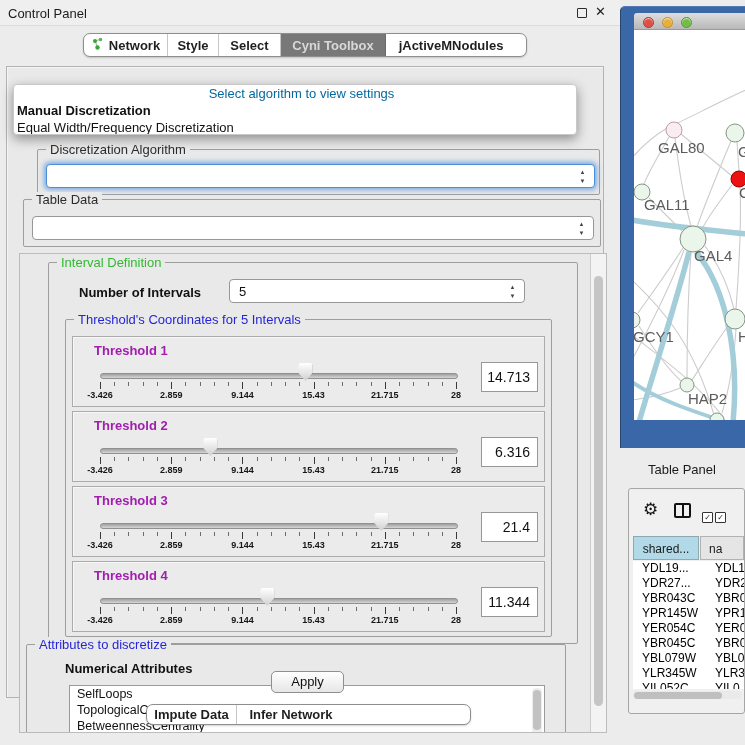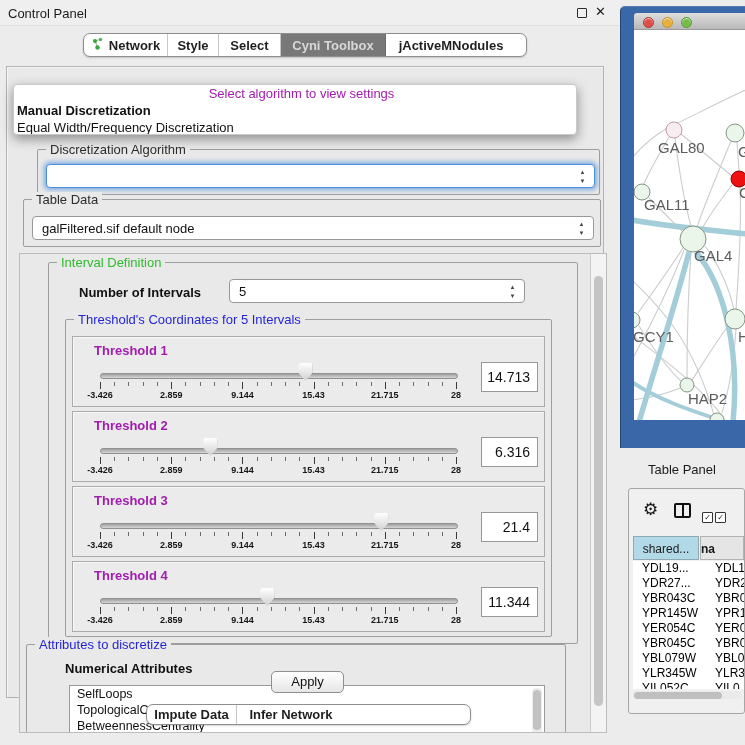--- a/index.html
+++ b/index.html
@@ -31,21 +31,21 @@
   .gtitle.green{color:var(--green-title,#2ebc2e);}
   .gtitle.blue{color:var(--blue-title,#2525d8);}
 
   #disc-group{left:30px;top:82px;width:563px;height:46px;}
   #disc-combo{left:8px;top:14px;width:549px;height:24px;background:#fff;border:1.5px solid #4a90d9;
               border-radius:4px;box-shadow:0 0 5px 1.5px rgba(90,150,220,.75);}
 
   #algo-popup{left:13px;top:84px;width:564px;height:51px;background:#fff;border:1px solid #c9c9c9;
               border-radius:4px;box-shadow:0 4px 12px rgba(0,0,0,.4);z-index:50;overflow:hidden;}
   .popup-row{height:17px;line-height:17px;font-size:13px;padding-left:3px;color:#111;white-space:nowrap;}
-  .popup-row.hint{color:#a21caf;text-align:center;padding-left:13px;}
+  .popup-row.hint{color:#0369a1;text-align:center;padding-left:13px;}
   .popup-row.bold{font-weight:700;}
 
   #tabledata-group{left:16px;top:132px;width:578px;height:48px;}
   .combo{background:#fff;border:1px solid #979797;border-radius:4px;}
   .combo .cval{position:absolute;left:9px;top:4px;font-size:13px;color:#111;white-space:nowrap;}
   .spin-arrows{position:absolute;right:7px;top:3px;width:9px;text-align:center;color:#444;
                font-size:6px;line-height:9px;}
   #tabledata-combo{left:8px;top:16px;width:562px;height:24px;}
 
   #scrollpanel{left:12px;top:186px;width:588px;height:480px;background:#e9e9e9;
@@ -97,21 +97,21 @@
   #tp-box{left:628px;top:488px;width:117px;height:226px;background:#f0f0f0;border:1px solid #a6a6a6;border-radius:3px;}
   #tp-gear{left:14px;top:10px;font-size:17px;color:#161616;}
   #tp-cols{left:45px;top:14px;width:17px;height:15px;border:2px solid #111;border-radius:2px;}
   #tp-cols-divider{position:absolute;left:6px;top:0;width:2px;height:100%;background:#111;}
   .chk{display:inline-block;width:9px;height:9px;border:1.5px solid #333;border-radius:1px;font-size:8px;
        line-height:9px;text-align:center;color:#222;margin-right:2px;background:#fff;}
   #tp-checks{left:73px;top:17px;}
   .hcell{position:absolute;top:0;height:24px;font-size:12px;line-height:24px;color:#1a1a1a;box-sizing:border-box;white-space:nowrap;overflow:hidden;}
   #tp-header{left:4px;top:47px;width:111px;height:24px;}
   #tp-h1{left:0;width:66px;background:var(--header-blue,#b2d9e7);border:1px solid #8fa9b2;text-align:center;}
-  #tp-h2{left:67px;width:44px;background:#e5e5e5;border:1px solid #b2b2b2;font-weight:bold;}
+  #tp-h2{left:67px;width:44px;background:#e5e5e5;border:1px solid #b2b2b2;padding-left:8px;}
   #tp-rows{left:4px;top:72px;width:111px;height:128px;background:#fff;overflow:hidden;}
   .tp-row{display:flex;height:15px;line-height:15px;font-size:12px;color:#000;white-space:nowrap;}
   .tp-c1{width:67px;padding-left:9px;overflow:hidden;flex:none;}
   .tp-c2{padding-left:6px;overflow:hidden;}
   #tp-hscroll{left:4px;top:202px;width:109px;height:8px;background:#eaeaea;border-radius:4px;}
   #tp-hscroll-thumb{position:absolute;left:1px;top:0.5px;width:88px;height:7px;background:#bfbfbf;border-radius:3.5px;}
 </style>
 </head>
 <body>
 
@@ -150,21 +150,20 @@
   <div class="abs group" id="disc-group">
     <span class="gtitle">Discretization Algorithm</span>
     <div class="abs combo" id="disc-combo">
       <span class="spin-arrows">▲<br>▼</span>
     </div>
   </div>
 
   <div class="abs group" id="tabledata-group">
     <span class="gtitle">Table Data</span>
     <div class="abs combo" id="tabledata-combo">
-      <span class="cval">galFiltered.sif default node</span>
       <span class="spin-arrows">▲<br>▼</span>
     </div>
   </div>
 
   <div class="abs" id="scrollpanel">
 
     <div class="abs group" id="interval-group">
       <span class="gtitle green">Interval Definition</span>
       <div class="abs" id="num-label">Number of Intervals</div>
       <div class="abs combo" id="num-spinner">

